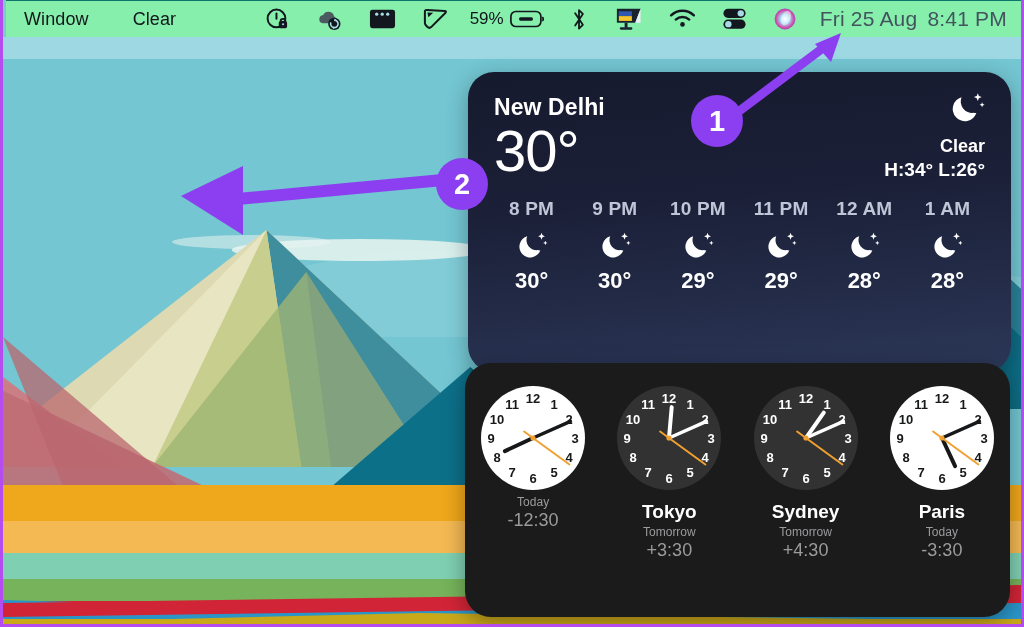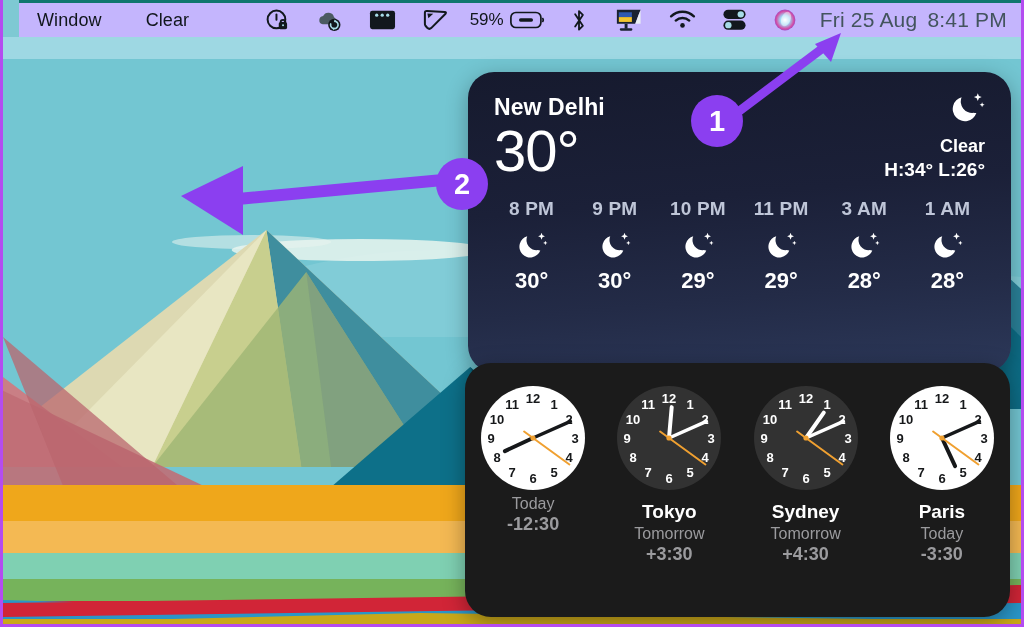--- a/index.html
+++ b/index.html
@@ -25,29 +25,29 @@
     border-left: 3px solid #b44cf0;
     border-right: 3px solid #b44cf0;
     border-top: 0;
     border-bottom: 3px solid #b44cf0;
     background: #7ec9d3;
   }
 
   
   #menubar {
     position: absolute;
-    top: 0; left: 16px; right: 0;
+    top: 0; left: 3px; right: 0;
     height: 37px;
-    background: #c4b5fd;
+    background: #86efac;
     display: flex;
     align-items: center;
     z-index: 40;
     box-sizing: border-box;
     padding: 0 14px 0 18px;
-    border-top: 3px solid #0f766e;
+    border-top: 1px solid #0f766e;
   }
   .mb-menu {
     font-size: 18px;
     color: #10161b;
     font-weight: 400;
     margin-right: 44px;
     letter-spacing: 0.1px;
     cursor: default;
   }
   #menubar .spacer { flex: 1 1 auto; }
@@ -183,29 +183,28 @@
     text-align: center;
   }
   .cw-face { margin: 0 auto; display: block; }
   .cw-city {
     font-size: 19px;
     font-weight: 700;
     color: #ffffff;
     margin-top: 8px;
   }
   .cw-day {
-    font-size: 16px;
+    font-size: 12px;
     color: #9b9b9e;
     margin-top: 2px;
   }
   .cw-off {
     font-size: 18px;
     color: #9b9b9e;
     margin-top: 1px;
-    font-weight: bold;
   }
 
   
   .anno-layer {
     position: absolute;
     inset: 0;
     z-index: 60;
     pointer-events: none;
   }
   .anno-badge {
@@ -445,21 +444,21 @@
         <div class="h-icon">
           <svg width="32" height="30" viewBox="0 0 36 34">
               <path d="M24.5 22.8 A11.4 11.4 0 0 1 12.6 7.2 A12.2 12.2 0 1 0 27.4 23.1 a11.5 11.5 0 0 1 -2.9 -0.3 Z" fill="#ffffff"></path>
               <path d="M28.8 3.2 l1.1 2.8 l2.8 1.1 l-2.8 1.1 l-1.1 2.8 l-1.1 -2.8 l-2.8 -1.1 l2.8 -1.1 Z" fill="#ffffff"></path>
               <path d="M33.1 12.2 l0.7 1.8 l1.8 0.7 l-1.8 0.7 l-0.7 1.8 l-0.7 -1.8 l-1.8 -0.7 l1.8 -0.7 Z" fill="#ffffff"></path>
             </svg>
         </div>
         <div class="h-temp">29°</div>
       </div>
       <div class="wx-hour">
-        <div class="h-label">3 AM</div>
+        <div class="h-label">12 AM</div>
         <div class="h-icon">
           <svg width="32" height="30" viewBox="0 0 36 34">
               <path d="M24.5 22.8 A11.4 11.4 0 0 1 12.6 7.2 A12.2 12.2 0 1 0 27.4 23.1 a11.5 11.5 0 0 1 -2.9 -0.3 Z" fill="#ffffff"></path>
               <path d="M28.8 3.2 l1.1 2.8 l2.8 1.1 l-2.8 1.1 l-1.1 2.8 l-1.1 -2.8 l-2.8 -1.1 l2.8 -1.1 Z" fill="#ffffff"></path>
               <path d="M33.1 12.2 l0.7 1.8 l1.8 0.7 l-1.8 0.7 l-0.7 1.8 l-0.7 -1.8 l-1.8 -0.7 l1.8 -0.7 Z" fill="#ffffff"></path>
             </svg>
         </div>
         <div class="h-temp">28°</div>
       </div>
       <div class="wx-hour">

